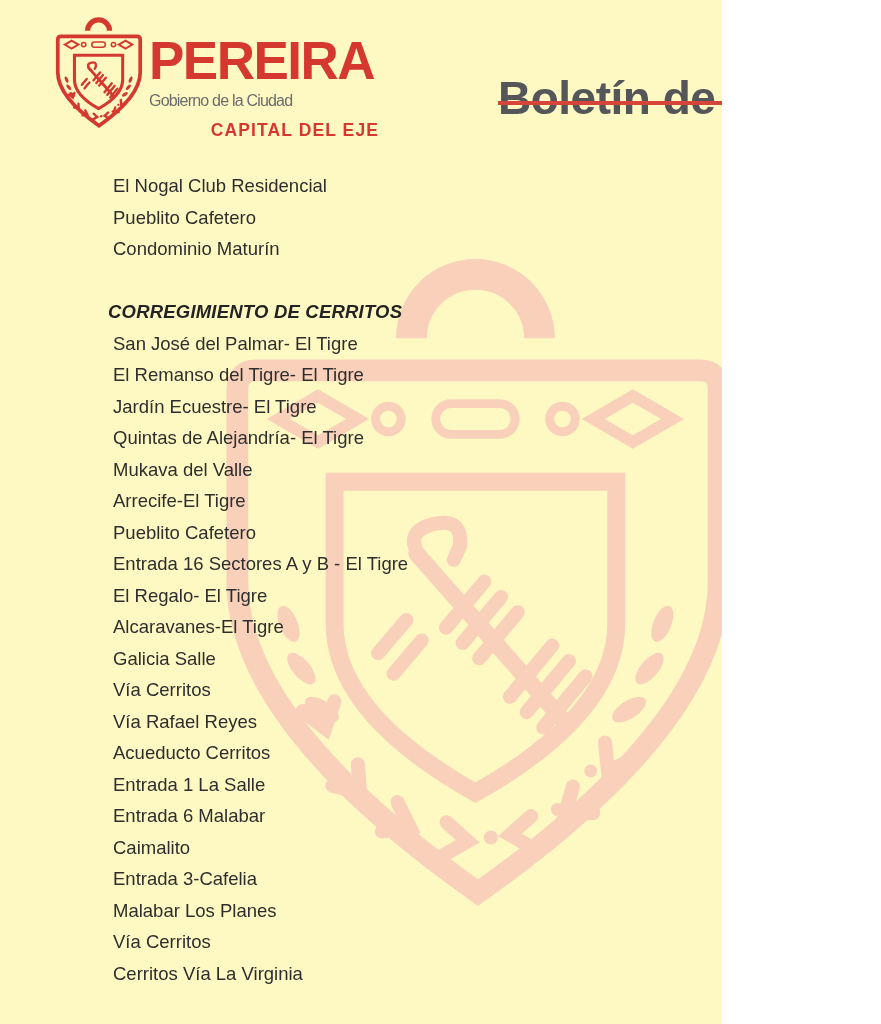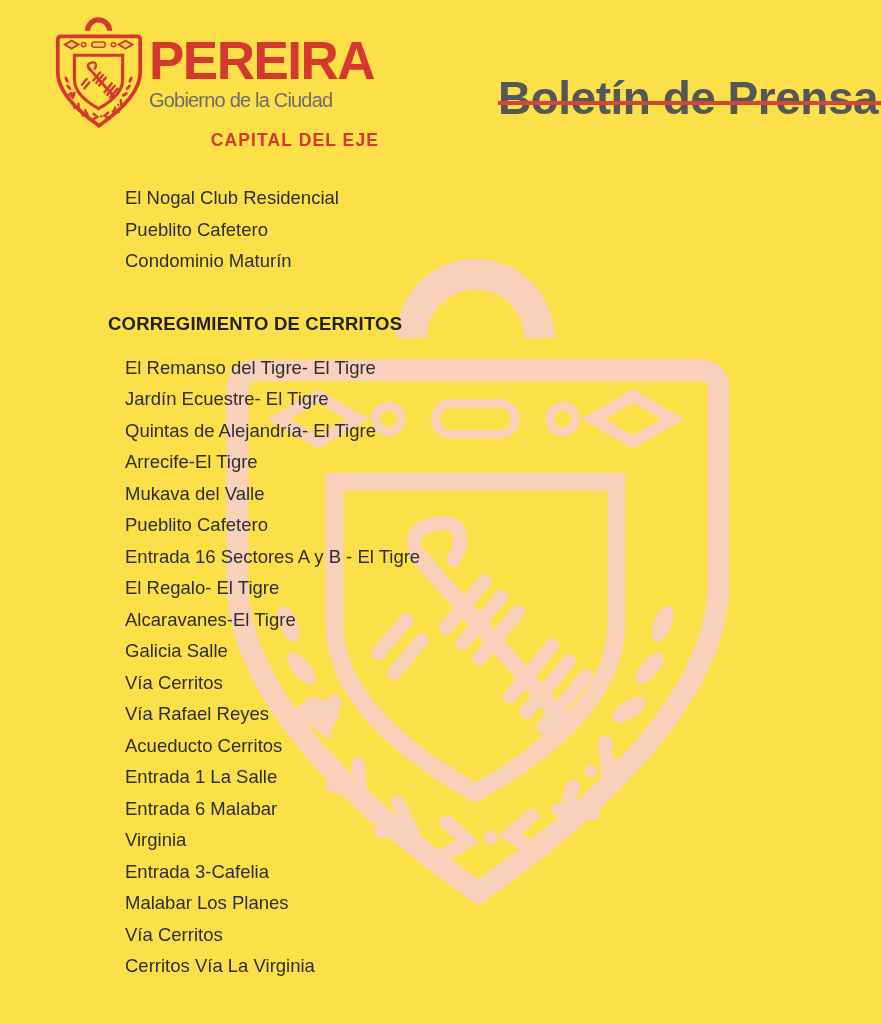--- a/index.html
+++ b/index.html
@@ -1,41 +1,41 @@
 <!DOCTYPE html>
 <html><head>
 <meta charset="utf-8">
 <style>
   html,body{margin:0;padding:0;background:#ffffff;}
   .page{
-    position:relative;width:881px;height:1024px;background:#fde047;overflow:hidden;
+    position:relative;width:722px;height:1024px;background:#fef9c3;overflow:hidden;
     font-family:"Liberation Sans","DejaVu Sans",sans-serif;
   }
   
   .crest-logo{position:absolute;left:55px;top:15px;width:88px;height:114px;color:#d5382f;}
   .logo-text{position:absolute;left:149px;top:37px;width:230px;}
   .brand{font-size:53px;font-weight:bold;color:#d5382f;line-height:48px;letter-spacing:-1.5px;white-space:nowrap;}
-  .subtitle{font-size:20px;color:#6b6c6f;line-height:25px;letter-spacing:-0.8px;margin-top:3px;white-space:nowrap;}
-  .tagline{font-size:17.5px;font-weight:bold;color:#d5382f;letter-spacing:1.1px;text-align:right;line-height:18px;margin-top:18px;white-space:nowrap;}
+  .subtitle{font-size:16px;color:#6b6c6f;line-height:25px;letter-spacing:-0.8px;margin-top:3px;white-space:nowrap;}
+  .tagline{font-size:17.5px;font-weight:bold;color:#d5382f;letter-spacing:1.1px;text-align:right;line-height:18px;margin-top:8px;white-space:nowrap;}
   .bulletin-title{
     position:absolute;left:498px;top:44px;font-size:46px;font-weight:bold;color:#55565a;
     line-height:46px;letter-spacing:-0.5px;white-space:nowrap;z-index:2;
   }
   .title-rule{position:absolute;left:498px;top:101px;width:420px;height:4px;background:#d6453a;z-index:2;}
   
   .watermark{position:absolute;left:222px;top:246px;width:512px;height:666px;color:#f9d0ba;z-index:0;}
   
   .content{
     position:absolute;left:108px;top:170px;width:560px;z-index:1;
     font-size:18.5px;line-height:31.5px;color:#2e2e2e;
   }
-  .content ul{list-style:none;margin:12px;padding:0 0 0 5px;}
+  .content ul{list-style:none;margin:0;padding:0 0 0 5px;}
   .section-title{
     font-size:18.5px;font-weight:bold;color:#232323;margin:31.5px 0 0 0;
-    line-height:31.5px;letter-spacing:0.2px;
+    line-height:31.5px;letter-spacing:0.2px;font-style:italic;
   }
 </style>
 </head>
 <body>
 
 <svg width="0" height="0" style="position:absolute" aria-hidden="true">
   <symbol id="crest" viewBox="0 0 400 520">
     <g fill="none" stroke="currentColor">
 
       <path d="M148 72 A50 50 0 0 1 248 72" stroke-width="24"></path>
@@ -110,36 +110,37 @@
   <main class="content">
     <ul>
 
     <li>El Nogal Club Residencial</li>
         <li>Pueblito Cafetero</li>
         <li>Condominio Maturín</li>
       </ul>
     <h2 class="section-title">CORREGIMIENTO DE CERRITOS</h2>
     <ul>
 
+    <li>San José del Palmar- El Tigre</li>
         <li>El Remanso del Tigre- El Tigre</li>
         <li>Jardín Ecuestre- El Tigre</li>
         <li>Quintas de Alejandría- El Tigre</li>
+        <li>Mukava del Valle</li>
         <li>Arrecife-El Tigre</li>
-        <li>Mukava del Valle</li>
         <li>Pueblito Cafetero</li>
         <li>Entrada 16 Sectores A y B - El Tigre</li>
         <li>El Regalo- El Tigre</li>
         <li>Alcaravanes-El Tigre</li>
         <li>Galicia Salle</li>
         <li>Vía Cerritos</li>
         <li>Vía Rafael Reyes</li>
         <li>Acueducto Cerritos</li>
         <li>Entrada 1 La Salle</li>
         <li>Entrada 6 Malabar</li>
-        <li>Virginia</li>
+        <li>Caimalito</li>
         <li>Entrada 3-Cafelia</li>
         <li>Malabar Los Planes</li>
         <li>Vía Cerritos</li>
         <li>Cerritos Vía La Virginia</li>
       </ul>
   </main>
 
 </div>
 
 </body></html>

